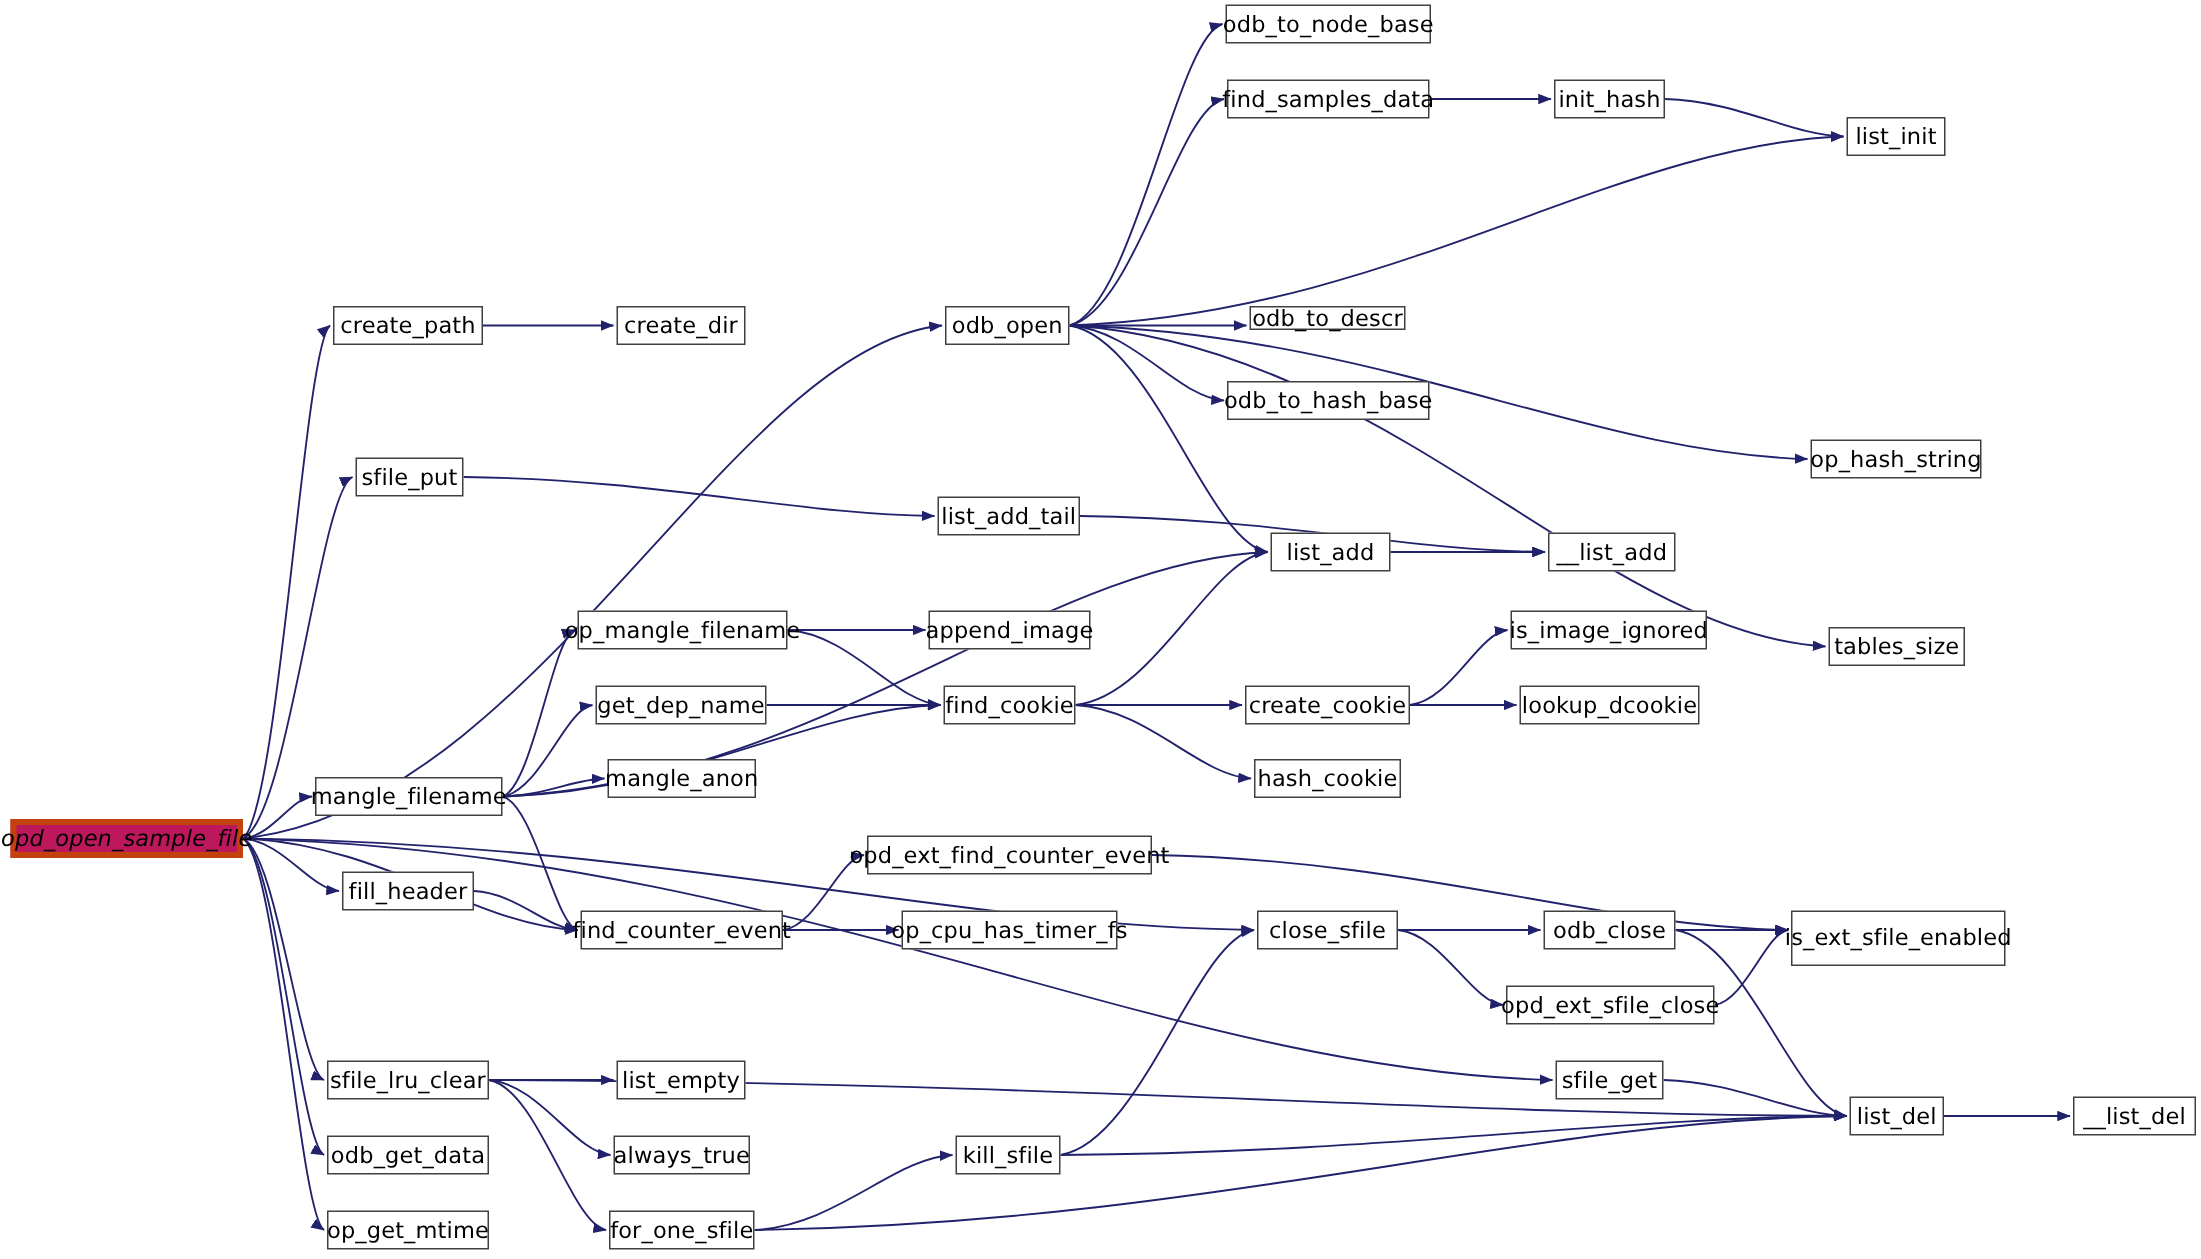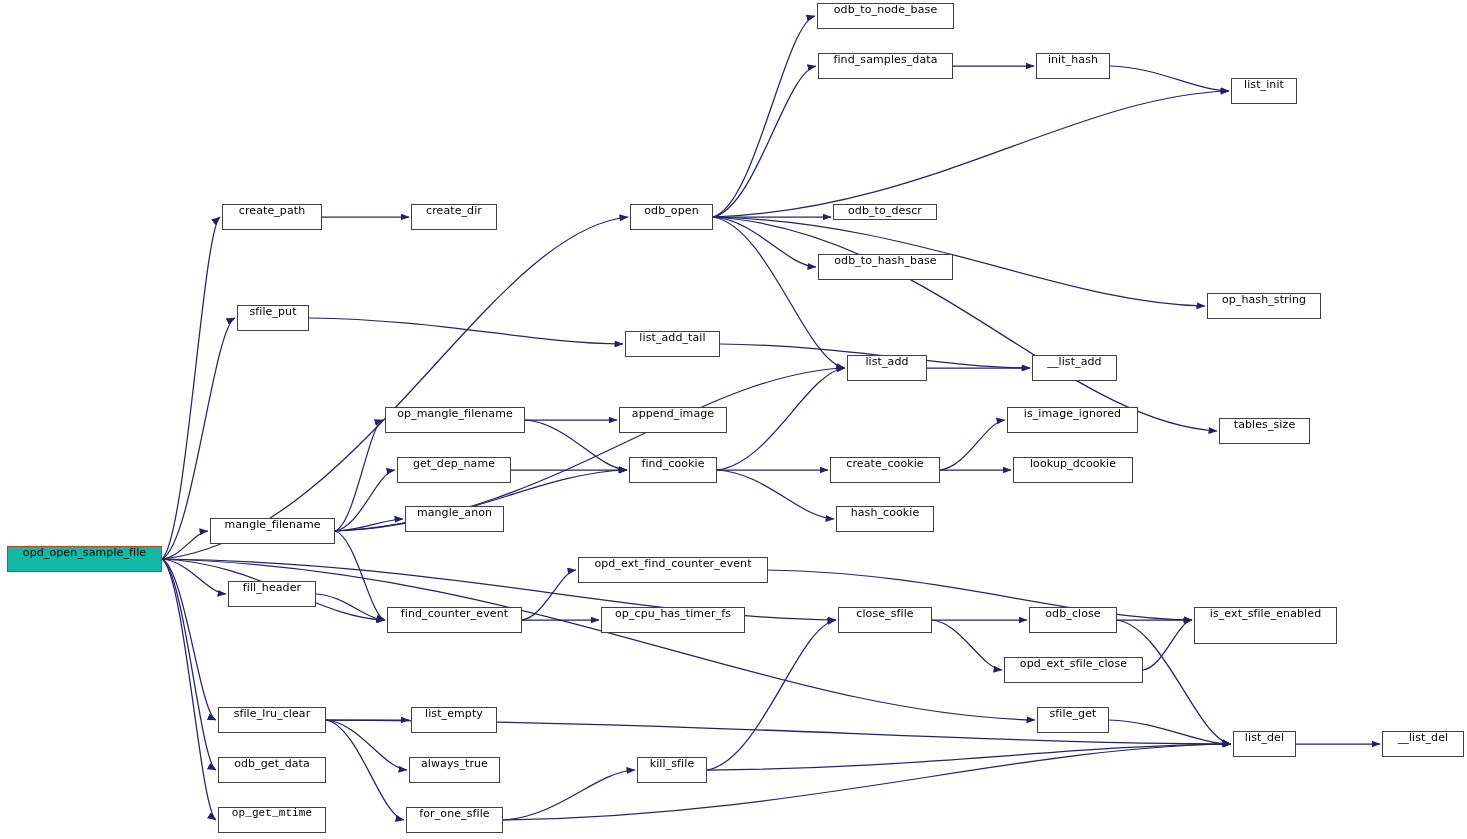--- a/index.html
+++ b/index.html
@@ -1,23 +1,23 @@
 <!DOCTYPE html>
 <html><head>
 <meta charset="utf-8">
 <style>
   html,body{margin:0;padding:0;background:#ffffff;}
   #canvas{position:relative;width:1467px;height:839px;background:#ffffff;
           font-family:"DejaVu Sans","Liberation Sans",sans-serif;overflow:hidden;}
   svg#edges{position:absolute;left:0;top:0;width:1467px;height:839px;}
-  .node{position:absolute;box-sizing:border-box;display:flex;align-items:flex-start;
+  .node{position:absolute;box-sizing:border-box;display:flex;align-items:center;
         justify-content:center;background:#ffffff;border:1px solid #404040;
-        color:#000000;font-size:11px;line-height:1;white-space:nowrap;
+        color:#000000;font-size:15px;line-height:1;white-space:nowrap;
         letter-spacing:0.1px;}
-  .node.root{background:#14b8a6;border:1px solid #c2410c;}
+  .node.root{background:#be185d;border:4px solid #c2410c;font-style:italic;}
 </style>
 </head>
 <body>
 
 <div id="canvas">
   <svg id="edges" viewBox="0 0 1467 839" xmlns="http://www.w3.org/2000/svg">
     <defs>
       <marker id="ah" markerWidth="9" markerHeight="7" refX="8.5" refY="3.5" orient="auto" markerUnits="userSpaceOnUse">
         <path d="M0,0 L9,3.5 L0,7 z" fill="#21226b"></path>
       </marker>
@@ -101,21 +101,21 @@
       </div>
       <div class="node" style="left: 228px; top: 581px; width: 88px; height: 26px;">
         <span>fill_header</span>
       </div>
       <div class="node" style="left: 218px; top: 707px; width: 108px; height: 26px;">
         <span>sfile_lru_clear</span>
       </div>
       <div class="node" style="left: 218px; top: 757px; width: 108px; height: 26px;">
         <span>odb_get_data</span>
       </div>
-      <div class="node" style="left: 218px; top: 807px; width: 108px; height: 26px; font-family: Liberation Mono, monospace;">
+      <div class="node" style="left: 218px; top: 807px; width: 108px; height: 26px;">
         <span>op_get_mtime</span>
       </div>
       <div class="node" style="left: 630px; top: 204px; width: 83px; height: 26px;">
         <span>odb_open</span>
       </div>
       <div class="node" style="left: 817px; top: 3px; width: 137px; height: 26px;">
         <span>odb_to_node_base</span>
       </div>
       <div class="node" style="left: 818px; top: 53px; width: 135px; height: 26px;">
         <span>find_samples_data</span>

